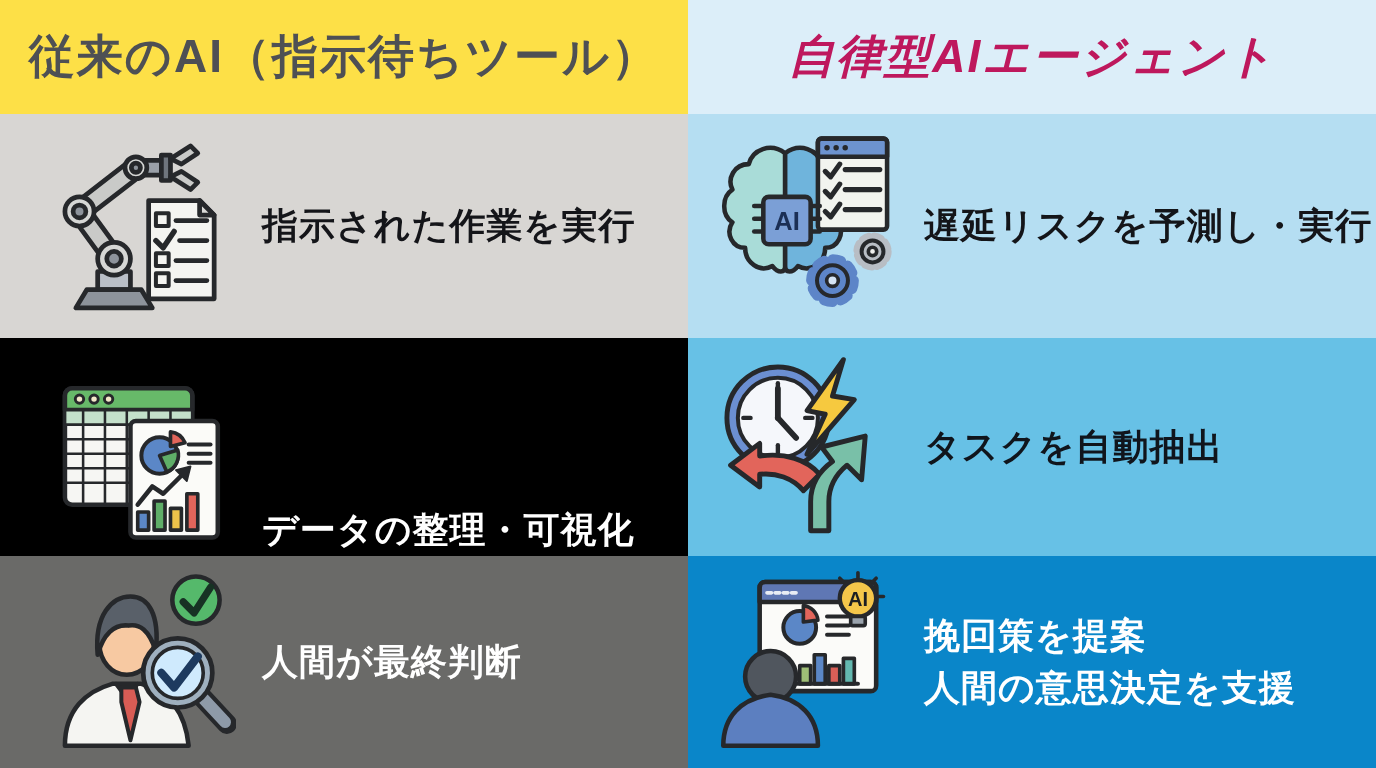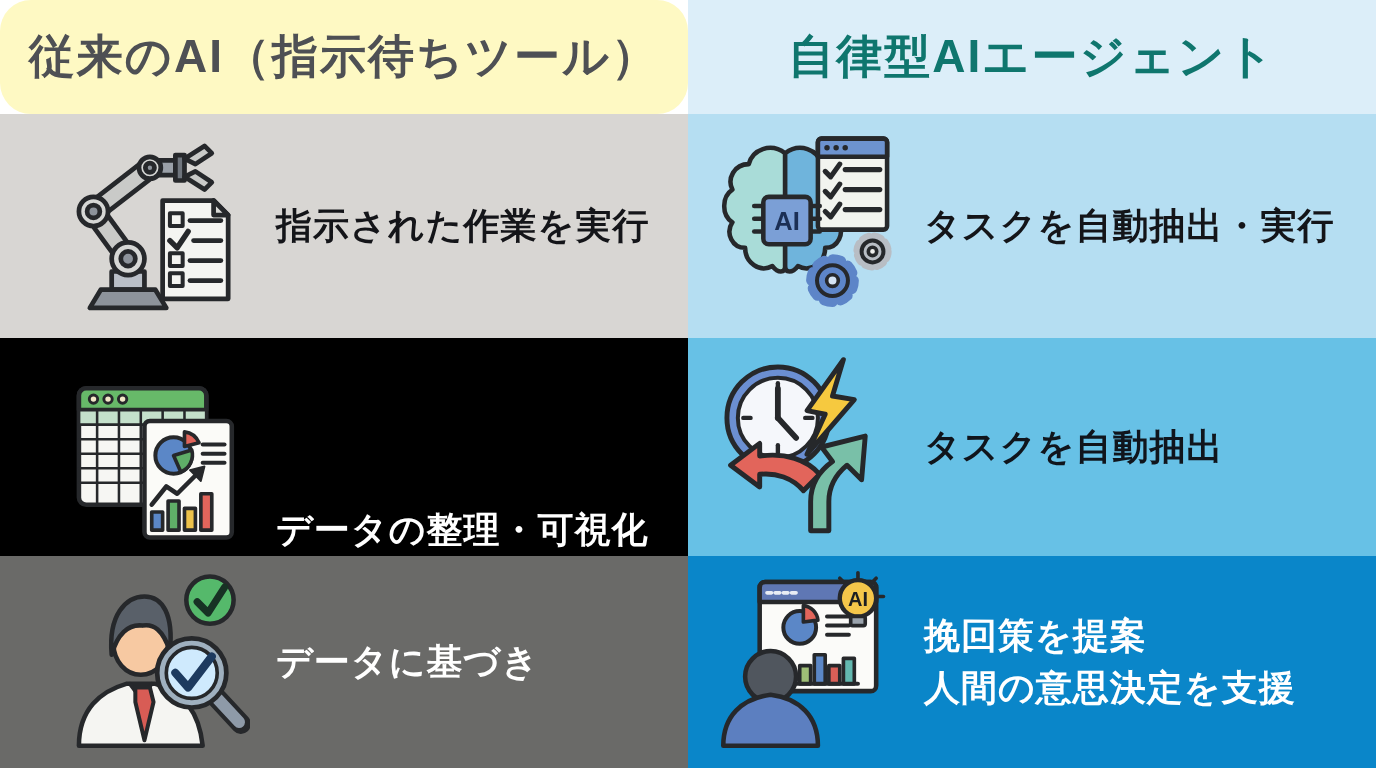--- a/index.html
+++ b/index.html
@@ -3,33 +3,33 @@
 <meta charset="utf-8">
 <style>
   html,body{margin:0;padding:0;}
   body{font-family:"Liberation Sans","DejaVu Sans",sans-serif;}
   .canvas{position:relative;width:1376px;height:768px;overflow:hidden;
           display:grid;grid-template-columns:688px 688px;grid-template-rows:114px 224px 218px 212px;}
   .cell{display:flex;align-items:center;}
   .hdr{justify-content:center;}
   .hdr .title{font-size:46px;font-weight:800;letter-spacing:2px;}
   
-  .c-hl{background:#fef9c3;border-radius:31px;}
+  .c-hl{background:#fde047;}
   .c-r1l{background:#d8d6d3;}
   .c-r2l{background:#000000;align-items:flex-end;}
   .c-r3l{background:#6a6a68;}
   .c-hr{background:#dceef9;}
   .c-r1r{background:#b5def2;}
   .c-r2r{background:#67c1e6;}
   .c-r3r{background:#0a86c9;}
   .t-hl{color:#4e5054;}
-  .t-hr{color:#0f766e;}
+  .t-hr{color:#be185d;font-style:italic;}
   .t-dark{color:#141519;}
   .t-white{color:#ffffff;}
-  .row-left{padding-left:64px;}
+  .row-left{padding-left:50px;}
   .row-right{padding-left:24px;}
   .icon-box{width:190px;height:190px;flex:none;display:flex;align-items:center;justify-content:center;margin-right:22px;}
   .icon-box svg{width:182px;height:182px;display:block;}
   .label{font-size:36px;font-weight:800;line-height:1.45;letter-spacing:1px;}
   .label span{display:block;}
   svg text{font-family:"Liberation Sans","DejaVu Sans",sans-serif;font-weight:bold;}
 </style>
 </head>
 <body>
 
@@ -107,21 +107,21 @@
           <circle cx="86" cy="64" r="6" fill="#b8bdc4" stroke-width="2.2"></circle>
           <circle cx="86" cy="64" r="2.3" fill="#f0f0ee" stroke-width="2"></circle>
           <circle cx="64" cy="80" r="11.5" fill="none" stroke="#5d85c8" stroke-width="6" stroke-dasharray="4.5 4.5"></circle>
           <circle cx="64" cy="80" r="8.5" fill="#5d85c8" stroke-width="2.2"></circle>
           <circle cx="64" cy="80" r="3.2" fill="#d5e4f4" stroke-width="2"></circle>
         </g>
         <text x="39" y="52" text-anchor="middle" font-size="14" fill="#1b2f55">AI</text>
       </svg>
     </div>
     <div class="label t-dark">
-      <span>タスクを自動抽出・実行</span>
+      <span>遅延リスクを予測し・実行</span>
       <span></span>
     </div>
   </div>
 
   <div class="cell row-left c-r2l">
     <div class="icon-box">
       <svg viewBox="0 0 100 100" aria-hidden="true">
         <g stroke="#26282b" stroke-width="2.5" stroke-linejoin="round" stroke-linecap="round">
           <rect x="6" y="10" width="70" height="64" rx="4" fill="#f6f6f3"></rect>
           <path d="M6,14 a4,4 0 0 1 4,-4 h62 a4,4 0 0 1 4,4 v8 h-70 Z" fill="#67b969"></path>
@@ -198,21 +198,21 @@
           <polyline points="71,17 77,23 86,9" fill="none" stroke="#173224" stroke-width="4"></polyline>
           <line x1="82" y1="70" x2="95" y2="84" stroke="#26282b" stroke-width="11"></line>
           <line x1="82" y1="70" x2="94" y2="83" stroke="#8e9aa8" stroke-width="6.5"></line>
           <circle cx="68" cy="56" r="19" fill="#9fb0bf" stroke-width="2.6"></circle>
           <circle cx="68" cy="56" r="14" fill="#cfeafd" stroke-width="2"></circle>
           <polyline points="59,56 66,64 79,47" fill="none" stroke="#1d3a5f" stroke-width="4.5"></polyline>
         </g>
       </svg>
     </div>
     <div class="label t-white">
-      <span>データに基づき</span>
+      <span>人間が最終判断</span>
       <span></span>
     </div>
   </div>
 
   <div class="cell row-right c-r3r">
     <div class="icon-box">
       <svg viewBox="0 0 100 100" aria-hidden="true">
         <g stroke="#26282b" stroke-width="2.5" stroke-linejoin="round" stroke-linecap="round">
           <rect x="24" y="6" width="64" height="60" rx="3" fill="#fbfbf9"></rect>
           <path d="M24,9 a3,3 0 0 1 3,-3 h58 a3,3 0 0 1 3,3 v8 h-64 Z" fill="#5f77b4"></path>

